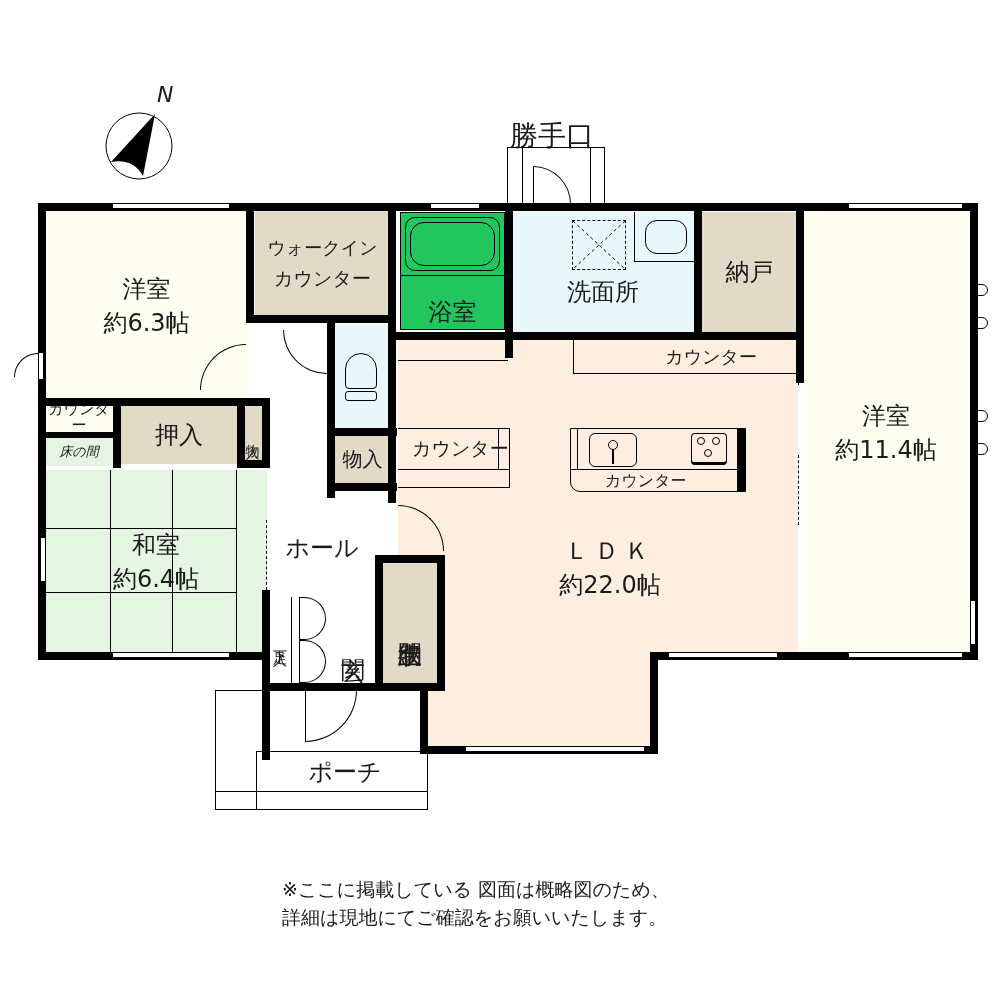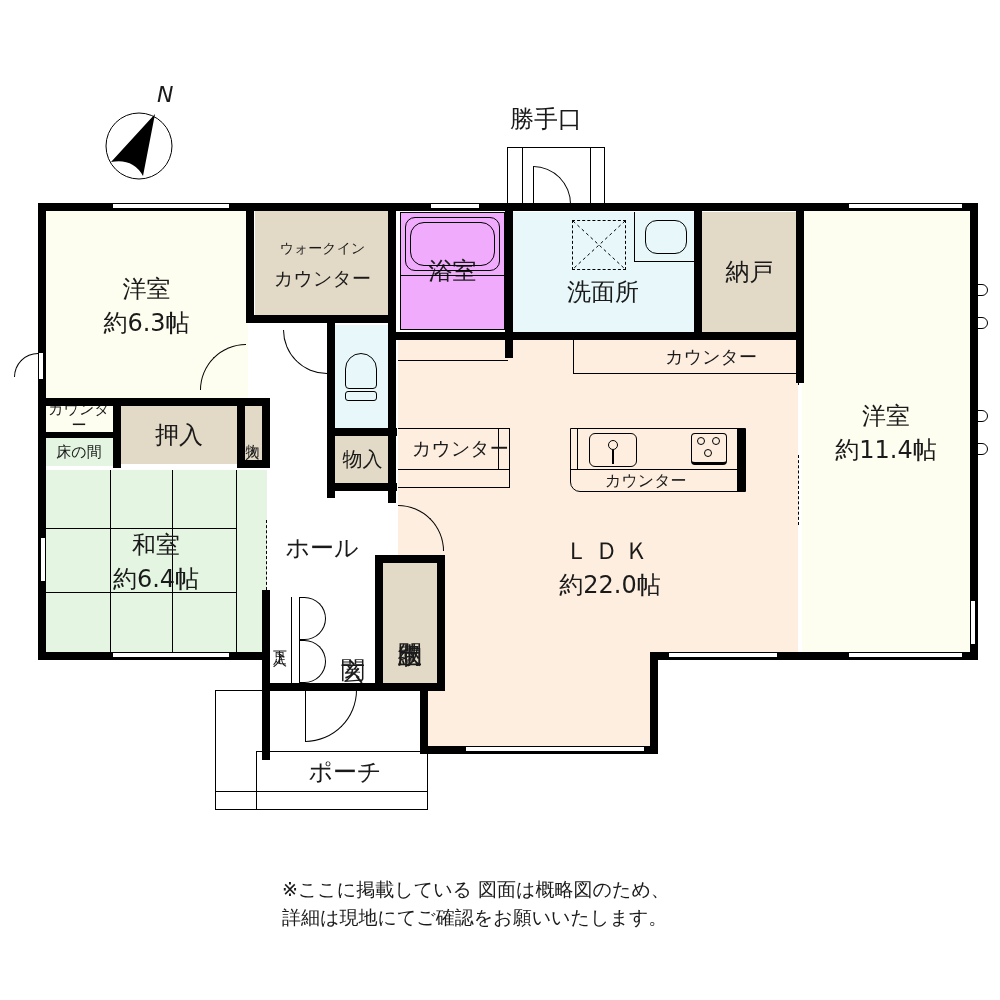--- a/index.html
+++ b/index.html
@@ -22,36 +22,36 @@
 <body>
 
 <div class="abs" style="left:105px;top:112px;width:68px;height:68px;">
   <svg width="80" height="80" viewBox="0 0 80 80" style="position:absolute;left:-2px;top:-2px;overflow:visible">
     <circle cx="36" cy="36" r="33" fill="none" stroke="#000" stroke-width="1"></circle>
     <path d="M52 4 L40 66 Q30 48 8 52 Z" fill="#000"></path>
   </svg>
   <span style="position:absolute;left:52px;top:-30px;font-size:22px;font-style:italic;">N</span>
 </div>
 
-<span class="sm" style="position:absolute;left:510px;top:108px;font-size:24px;">勝手口</span>
+<span class="sm" style="position:absolute;left:510px;top:125px;font-size:28px;">勝手口</span>
 <div class="abs" style="left:507px;top:147px;width:98px;height:58px;border:1px solid #000;border-bottom:none;">
   <div class="line" style="left:14px;top:0;width:1px;height:57px;"></div>
   <div class="line" style="left:82px;top:0;width:1px;height:57px;"></div>
   <div class="arc" style="left:25px;top:18px;width:38px;height:38px;border-radius:0 38px 0 0;border-bottom:none;border-left:1px solid #000;"></div>
 </div>
 
 <div class="room" style="left:45px;top:210px;width:203px;height:192px;background:#fdfdf0;">
   <span class="lbl">洋室</span>
   <span class="lbl">約6.3帖</span>
 </div>
 <div class="room" style="left:255px;top:210px;width:135px;height:105px;background:#e2d9c6;">
-  <span class="sm" style="font-size:14px;line-height:30px;">ウォークイン</span>
+  <span class="sm" style="font-size:18px;line-height:30px;">ウォークイン</span>
   <span class="sm" style="font-size:19px;line-height:30px;">カウンター</span>
 </div>
-<div class="room" style="left:400px;top:212px;width:105px;height:118px;background:#f0abfc;border:1px solid #000;">
+<div class="room" style="left:400px;top:212px;width:105px;height:118px;background:#22c55e;border:1px solid #000;justify-content:flex-end;">
   <div class="abs" style="left:4px;top:4px;width:95px;height:54px;border:1px solid #000;border-radius:10px;">
     <div class="abs" style="left:4px;top:4px;width:85px;height:44px;border:1px solid #000;border-radius:14px;"></div>
   </div>
   <div class="line" style="position:absolute;left:0;top:62px;width:103px;height:1px;"></div>
   <span class="lbl">浴室</span>
 </div>
 <div class="room" style="left:512px;top:212px;width:182px;height:120px;background:#e8f8fa;padding-top:40px;">
   <div class="abs" style="left:60px;top:8px;width:54px;height:50px;border:1px dashed #000;">
     <svg width="52" height="48" style="position:absolute;left:0;top:0">
         <line x1="0" y1="0" x2="52" y2="48" stroke="#000" stroke-dasharray="3,3"></line>
@@ -99,21 +99,21 @@
     <div class="abs" style="left:20px;top:3px;width:8px;height:8px;border:1px solid #000;border-radius:50%;"></div>
     <div class="abs" style="left:12px;top:15px;width:8px;height:8px;border:1px solid #000;border-radius:50%;"></div>
   </div>
   <span class="xs" style="position:absolute;left:34px;top:44px;font-size:16px;">カウンター</span>
 </div>
 
 <div class="room" style="left:45px;top:402px;width:68px;height:30px;background:#fdfdf0;">
   <span class="xs" style="font-size:15px;">カウンター</span>
 </div>
 <div class="room" style="left:45px;top:438px;width:68px;height:28px;background:#e4f6e2;">
-  <span class="xs" style="font-size:15px;">床の間</span>
+  <span class="xs" style="font-size:13px;font-style:italic;">床の間</span>
 </div>
 <div class="room" style="left:121px;top:406px;width:116px;height:58px;background:#e2d9c6;">
   <span class="lbl">押入</span>
 </div>
 <div class="room" style="left:244px;top:406px;width:18px;height:56px;background:#e2d9c6;">
   <span class="xs vert">物入</span>
 </div>
 
 <div class="room" style="left:45px;top:470px;width:222px;height:183px;background:#e4f6e2;">
   <div class="abs" style="left:0;top:0;width:222px;height:183px;">

